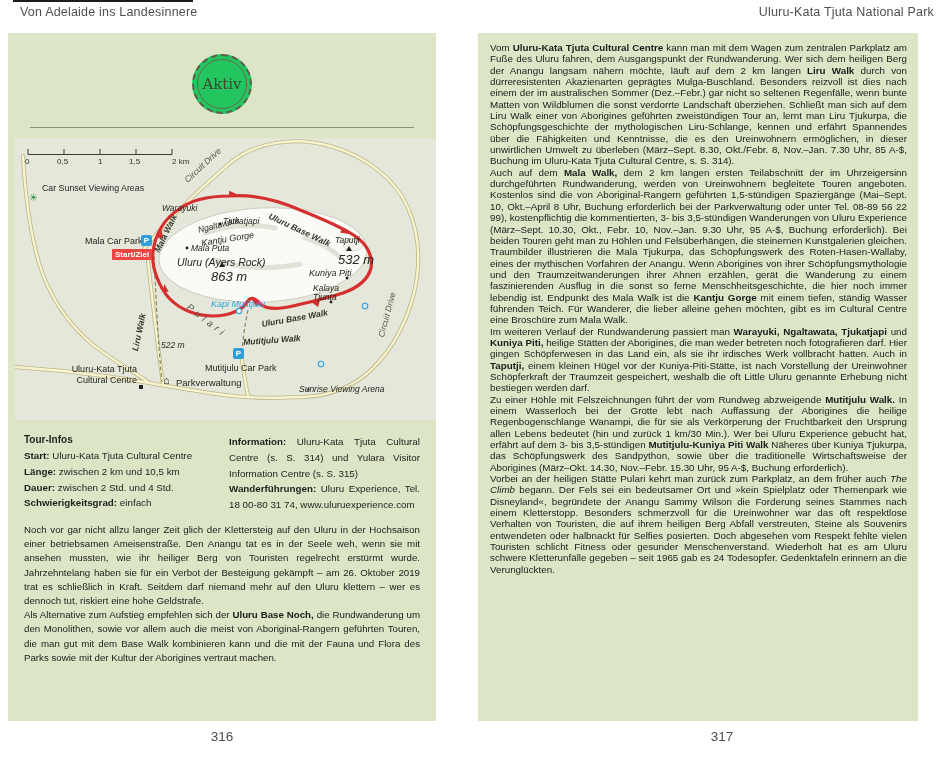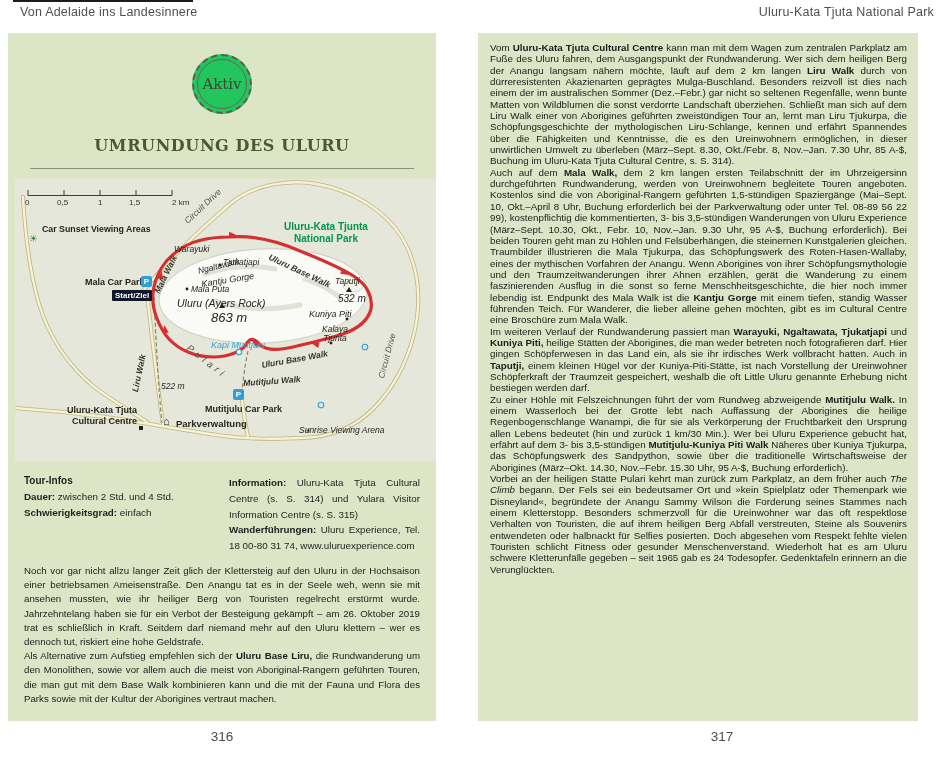--- a/index.html
+++ b/index.html
@@ -15,30 +15,30 @@
   
   .stamp{width:60px;height:60px;margin:21px auto 0;border-radius:50%;border:2px dashed #5e5d4a;background:#22c55e;box-sizing:border-box;position:relative;}
   .stamp-inner{position:absolute;inset:3px;border:1px solid #68674f;border-radius:50%;display:flex;align-items:center;justify-content:center;
     font-family:"DejaVu Serif",serif;font-size:15px;color:#44432f;}
   .box-title{margin:22px 0 0;text-align:center;font-family:"DejaVu Serif",serif;font-weight:bold;font-size:16px;letter-spacing:.6px;color:#4b5930;}
   .title-rule{margin:13px 22px 0;border:none;border-top:1px solid #8e8e7c;}
   
   .map{position:relative;margin:10px 0 0 7px;width:421px;height:282px;background:#e4e7d9;}
   .map svg{position:absolute;left:0;top:0;}
   .ml{position:absolute;font-size:8.5px;color:#26261f;white-space:nowrap;line-height:1.05;transform-origin:left top;}
-  .ml.b{font-weight:bold;}
+  .ml.b{font-weight:normal;}
   .ml.i{font-style:italic;}
   .ml.walk{font-weight:bold;font-style:italic;color:#33332a;}
   .ml.green{color:#00964e;font-weight:bold;font-size:10px;text-align:center;line-height:1.15;}
   .ml.blue{color:#2ba6dd;}
   .ml.road{color:#55554a;}
   .tick{position:absolute;top:19px;font-size:8px;color:#33332a;}
   .p-icon{position:absolute;width:11px;height:11px;background:#2e9fd8;border-radius:2px;color:#fff;font-size:8px;font-weight:bold;
     display:flex;align-items:center;justify-content:center;}
-  .startziel{position:absolute;background:#0f172a;color:#fff;font-weight:bold;font-size:8px;padding:1px 3px;border-radius:1px;}
+  .startziel{position:absolute;background:#ef4444;color:#fff;font-weight:bold;font-size:8px;padding:1px 3px;border-radius:1px;}
   .sq-marker{position:absolute;width:4px;height:4px;background:#1f1f1f;}
   .icon-glyph{position:absolute;font-size:9px;color:#2f2f26;}
   .icon-glyph.greensun{color:#2e8b3e;font-size:10px;}
   .icon-glyph.small{font-size:7px;}
   
   .tour-infos{display:flex;gap:14px;margin:14px 16px 0 16px;}
   .ti-col{flex:1;}
   .ti-heading{font-size:10px;font-weight:bold;color:#1e1e1e;margin-bottom:3px;}
   .ti-row{margin:0;font-size:9.8px;line-height:15.8px;color:#1e1e1e;}
   .ti-col.rightcol .ti-row{text-align:justify;}
@@ -56,21 +56,20 @@
 
 <div class="spread">
   <div class="scan-edge"></div>
   <div class="running-head left">Von Adelaide ins Landesinnere</div>
   <div class="running-head right">Uluru-Kata Tjuta National Park</div>
 
   <section class="panel left">
     <div class="stamp">
       <div class="stamp-inner">Aktiv</div>
     </div>
-    <h1 class="box-title">UMRUNDUNG DES ULURU</h1>
     <hr class="title-rule">
 
     <div class="map">
       <svg width="421" height="282" viewBox="0 0 421 282">
         <rect x="0" y="0" width="421" height="282" fill="#e4e7d9"></rect>
 
         <g stroke="#b9b58b" stroke-width="4" fill="none" stroke-linecap="round">
           <path d="M 128,112 C 150,85 180,55 215,25 C 240,4 280,-2 315,8 C 350,18 380,40 393,70 C 404,95 406,125 399,155 C 392,183 378,210 358,230 C 340,248 315,258 288,259 C 262,260 245,260 232,259 C 210,258 190,254 170,251 C 150,248 120,242 90,238 C 60,234 30,231 0,229"></path>
           <path d="M 8,18 C 10,55 14,90 24,125 C 34,158 52,185 78,207 C 95,220 112,230 132,243"></path>
           <path d="M 132,114 C 136,150 141,195 148,246"></path>
@@ -133,38 +132,34 @@
       <span class="tick" style="left:10px">0</span>
       <span class="tick" style="left:42px">0,5</span>
       <span class="tick" style="left:83px">1</span>
       <span class="tick" style="left:114px">1,5</span>
       <span class="tick" style="left:157px">2 km</span>
 
       <span class="icon-glyph greensun" style="left:14px;top:54px">☀</span>
       <span class="ml b" style="left:27px;top:46px;font-size:8.8px">Car Sunset Viewing Areas</span>
       <span class="ml i road" style="left:168px;top:40px;transform:rotate(-43deg)">Circuit Drive</span>
       <span class="ml i road" style="left:362px;top:198px;transform:rotate(-75deg)">Circuit Drive</span>
-      <div class="ml green" style="left:236px;top:42px;width:150px">
-        <span>Uluru-Kata Tjunta</span><br>
-        <span>National Park</span>
-      </div>
-      <span class="ml i" style="left:159px;top:66px">Warayuki</span>
+      <span class="ml i" style="left:147px;top:66px">Warayuki</span>
       <span class="ml i" style="left:208px;top:79px">Tjukatjapi</span>
       <span class="ml i" style="left:182px;top:88px;transform:rotate(-14deg)">Ngaltawata</span>
       <span class="ml i" style="left:186px;top:101px;transform:rotate(-9deg);font-size:9px">Kantju Gorge</span>
       <span class="ml i" style="left:176px;top:106px">Mala Puta</span>
       <span class="ml b" style="left:70px;top:99px;font-size:9px">Mala Car Park</span>
       <div class="p-icon" style="left:126px;top:97px">P</div>
       <span class="startziel" style="left:97px;top:111px">Start/Ziel</span>
       <span class="ml i" style="left:162px;top:119px;font-size:10.5px">Uluru (Ayers Rock)</span>
       <span class="ml i" style="left:196px;top:132px;font-size:13px">863 m</span>
       <span class="ml i" style="left:320px;top:98px">Taputji</span>
-      <span class="ml i" style="left:323px;top:115px;font-size:10px">532 m</span>
+      <span class="ml i" style="left:323px;top:115px;font-size:13px">532 m</span>
       <span class="ml i" style="left:294px;top:131px;font-size:9px">Kuniya Piti</span>
-      <div class="ml i" style="left:298px;top:146px;width:44px;text-align:center">
+      <div class="ml i" style="left:298px;top:146px;width:44px;">
         <span>Kalaya</span><br>
         <span>Tjunta</span>
       </div>
       <span class="ml i blue" style="left:196px;top:162px;font-size:9px">Kapi Mutitjulu</span>
       <span class="ml i" style="left:176px;top:164px;transform:rotate(38deg);letter-spacing:4px;font-size:9.5px;color:#55554a">Pulari</span>
       <span class="ml walk" style="left:256px;top:74px;transform:rotate(25deg)">Uluru Base Walk</span>
       <span class="ml walk" style="left:246px;top:182px;transform:rotate(-10deg)">Uluru Base Walk</span>
       <span class="ml walk" style="left:138px;top:112px;transform:rotate(-64deg)">Mala Walk</span>
       <span class="ml walk" style="left:228px;top:200px;transform:rotate(-4deg)">Mutitjulu Walk</span>
       <span class="ml walk" style="left:116px;top:212px;transform:rotate(-78deg)">Liru Walk</span>
@@ -178,32 +173,34 @@
       <span class="ml b" style="left:161px;top:240px;font-size:9.5px">Parkverwaltung</span>
       <div class="p-icon" style="left:218px;top:210px">P</div>
       <span class="ml b" style="left:190px;top:226px;font-size:9px">Mutitjulu Car Park</span>
       <span class="icon-glyph small" style="left:290px;top:248px">☀</span>
       <span class="ml i" style="left:284px;top:247px">Sunrise Viewing Arena</span>
     </div>
 
     <div class="tour-infos">
       <div class="ti-col">
         <div class="ti-heading">Tour-Infos</div>
+        <p class="ti-row"><span style="font-weight: bold;">Start:</span><span> Uluru-Kata Tjuta Cultural Centre</span></p>
+        <p class="ti-row"><span style="font-weight: bold;">Länge:</span><span> zwischen 2 km und 10,5 km</span></p>
         <p class="ti-row"><span style="font-weight: bold;">Dauer:</span><span> zwischen 2 Std. und 4 Std.</span></p>
         <p class="ti-row"><span style="font-weight: bold;">Schwierigkeitsgrad:</span><span> einfach</span></p>
       </div>
       <div class="ti-col rightcol">
         <p class="ti-row"><span style="font-weight: bold;">Information:</span><span> Uluru-Kata Tjuta Cultural Centre (s. S. 314) und Yulara Visitor Information Centre (s. S. 315)</span></p>
         <p class="ti-row"><span style="font-weight: bold;">Wanderführungen:</span><span> Uluru Experience, Tel. 18 00-80 31 74, www.uluruexperience.com</span></p>
       </div>
     </div>
 
     <div class="body-text">
       <p><span>Noch vor gar nicht allzu langer Zeit glich der Klettersteig auf den Uluru in der Hochsaison einer betriebsamen Ameisenstraße. Den Anangu tat es in der Seele weh, wenn sie mit ansehen mussten, wie ihr heiliger Berg von Touristen regelrecht erstürmt wurde. Jahrzehntelang haben sie für ein Verbot der Besteigung gekämpft – am 26. Oktober 2019 trat es schließlich in Kraft. Seitdem darf niemand mehr auf den Uluru klettern – wer es dennoch tut, riskiert eine hohe Geldstrafe.</span></p>
-      <p><span>Als Alternative zum Aufstieg empfehlen sich der </span><span style="font-weight: bold;">Uluru Base Liru,</span><span> die Rundwanderung um den Monolithen, sowie vor allem auch die meist von Aboriginal-Rangern geführten Touren, die man gut mit dem Base Walk kombinieren kann und die mit der Fauna und Flora des Parks sowie mit der Kultur der Aborigines vertraut machen.</span></p>
+      <p><span>Als Alternative zum Aufstieg empfehlen sich der </span><span style="font-weight: bold;">Uluru Base Noch,</span><span> die Rundwanderung um den Monolithen, sowie vor allem auch die meist von Aboriginal-Rangern geführten Touren, die man gut mit dem Base Walk kombinieren kann und die mit der Fauna und Flora des Parks sowie mit der Kultur der Aborigines vertraut machen.</span></p>
     </div>
   </section>
 
   <section class="panel right">
     <div class="page-body">
       <p><span>Vom </span><span style="font-weight: bold;">Uluru-Kata Tjuta Cultural Centre</span><span> kann man mit dem Wagen zum zentralen Parkplatz am Fuße des Uluru fahren, dem Ausgangspunkt der Rundwanderung. Wer sich dem heiligen Berg der Anangu langsam nähern möchte, läuft auf dem 2 km langen </span><span style="font-weight: bold;">Liru Walk</span><span> durch von dürreresistenten Akazienarten geprägtes Mulga-Buschland. Besonders reizvoll ist dies nach einem der im australischen Sommer (Dez.–Febr.) gar nicht so seltenen Regenfälle, wenn bunte Matten von Wildblumen die sonst verdorrte Landschaft überziehen. Schließt man sich auf dem Liru Walk einer von Aborigines geführten zweistündigen Tour an, lernt man Liru Tjukurpa, die Schöpfungsgeschichte der mythologischen Liru-Schlange, kennen und erfährt Spannendes über die Fähigkeiten und Kenntnisse, die es den Ureinwohnern ermöglichen, in dieser unwirtlichen Umwelt zu überleben (März–Sept. 8.30, Okt./Febr. 8, Nov.–Jan. 7.30 Uhr, 85 A-$, Buchung im Uluru-Kata Tjuta Cultural Centre, s. S. 314).</span></p>
       <p><span>Auch auf dem </span><span style="font-weight: bold;">Mala Walk,</span><span> dem 2 km langen ersten Teilabschnitt der im Uhrzeigersinn durchgeführten Rundwanderung, werden von Ureinwohnern begleitete Touren angeboten. Kostenlos sind die von Aboriginal-Rangern geführten 1,5-stündigen Spaziergänge (Mai–Sept. 10, Okt.–April 8 Uhr, Buchung erforderlich bei der Parkverwaltung oder unter Tel. 08-89 56 22 99), kostenpflichtig die kommentierten, 3- bis 3,5-stündigen Wanderungen von Uluru Experience (März–Sept. 10.30, Okt., Febr. 10, Nov.–Jan. 9.30 Uhr, 95 A-$, Buchung erforderlich). Bei beiden Touren geht man zu Höhlen und Felsüberhängen, die steinernen Kunstgalerien gleichen. Traumbilder illustrieren die Mala Tjukurpa, das Schöpfungswerk des Roten-Hasen-Wallaby, eines der mythischen Vorfahren der Anangu. Wenn Aborigines von ihrer Schöpfungsmythologie und den Traumzeitwanderungen ihrer Ahnen erzählen, gerät die Wanderung zu einem faszinierenden Ausflug in die sonst so ferne Menschheitsgeschichte, die hier noch immer lebendig ist. Endpunkt des Mala Walk ist die </span><span style="font-weight: bold;">Kantju Gorge</span><span> mit einem tiefen, ständig Wasser führenden Teich. Für Wanderer, die lieber alleine gehen möchten, gibt es im Cultural Centre eine Broschüre zum Mala Walk.</span></p>
       <p><span>Im weiteren Verlauf der Rundwanderung passiert man </span><span style="font-weight: bold;">Warayuki, Ngaltawata, Tjukatjapi</span><span> und </span><span style="font-weight: bold;">Kuniya Piti,</span><span> heilige Stätten der Aborigines, die man weder betreten noch fotografieren darf. Hier gingen Schöpferwesen in das Land ein, als sie ihr irdisches Werk vollbracht hatten. Auch in </span><span style="font-weight: bold;">Taputji,</span><span> einem kleinen Hügel vor der Kuniya-Piti-Stätte, ist nach Vorstellung der Ureinwohner Schöpferkraft der Traumzeit gespeichert, weshalb die oft Little Uluru genannte Erhebung nicht bestiegen werden darf.</span></p>
       <p><span>Zu einer Höhle mit Felszeichnungen führt der vom Rundweg abzweigende </span><span style="font-weight: bold;">Mutitjulu Walk.</span><span> In einem Wasserloch bei der Grotte lebt nach Auffassung der Aborigines die heilige Regenbogenschlange Wanampi, die für sie als Verkörperung der Fruchtbarkeit den Ursprung allen Lebens bedeutet (hin und zurück 1 km/30 Min.). Wer bei Uluru Experience gebucht hat, erfährt auf dem 3- bis 3,5-stündigen </span><span style="font-weight: bold;">Mutitjulu-Kuniya Piti Walk</span><span> Näheres über Kuniya Tjukurpa, das Schöpfungswerk des Sandpython, sowie über die traditionelle Wirtschaftsweise der Aborigines (März–Okt. 14.30, Nov.–Febr. 15.30 Uhr, 95 A-$, Buchung erforderlich).</span></p>
       <p><span>Vorbei an der heiligen Stätte Pulari kehrt man zurück zum Parkplatz, an dem früher auch </span><span style="font-style: italic;">The Climb</span><span> begann. Der Fels sei ein bedeutsamer Ort und »kein Spielplatz oder Themenpark wie Disneyland«, begründete der Anangu Sammy Wilson die Forderung seines Stammes nach einem Kletterstopp. Besonders schmerzvoll für die Ureinwohner war das oft respektlose Verhalten von Touristen, die auf ihrem heiligen Berg Abfall verstreuten, Steine als Souvenirs entwendeten oder halbnackt für Selfies posierten. Doch abgesehen vom Respekt fehlte vielen Touristen schlicht Fitness oder gesunder Menschenverstand. Wiederholt hat es am Uluru schwere Kletterunfälle gegeben – seit 1965 gab es 24 Todesopfer. Gedenktafeln erinnern an die Verunglückten.</span></p>

